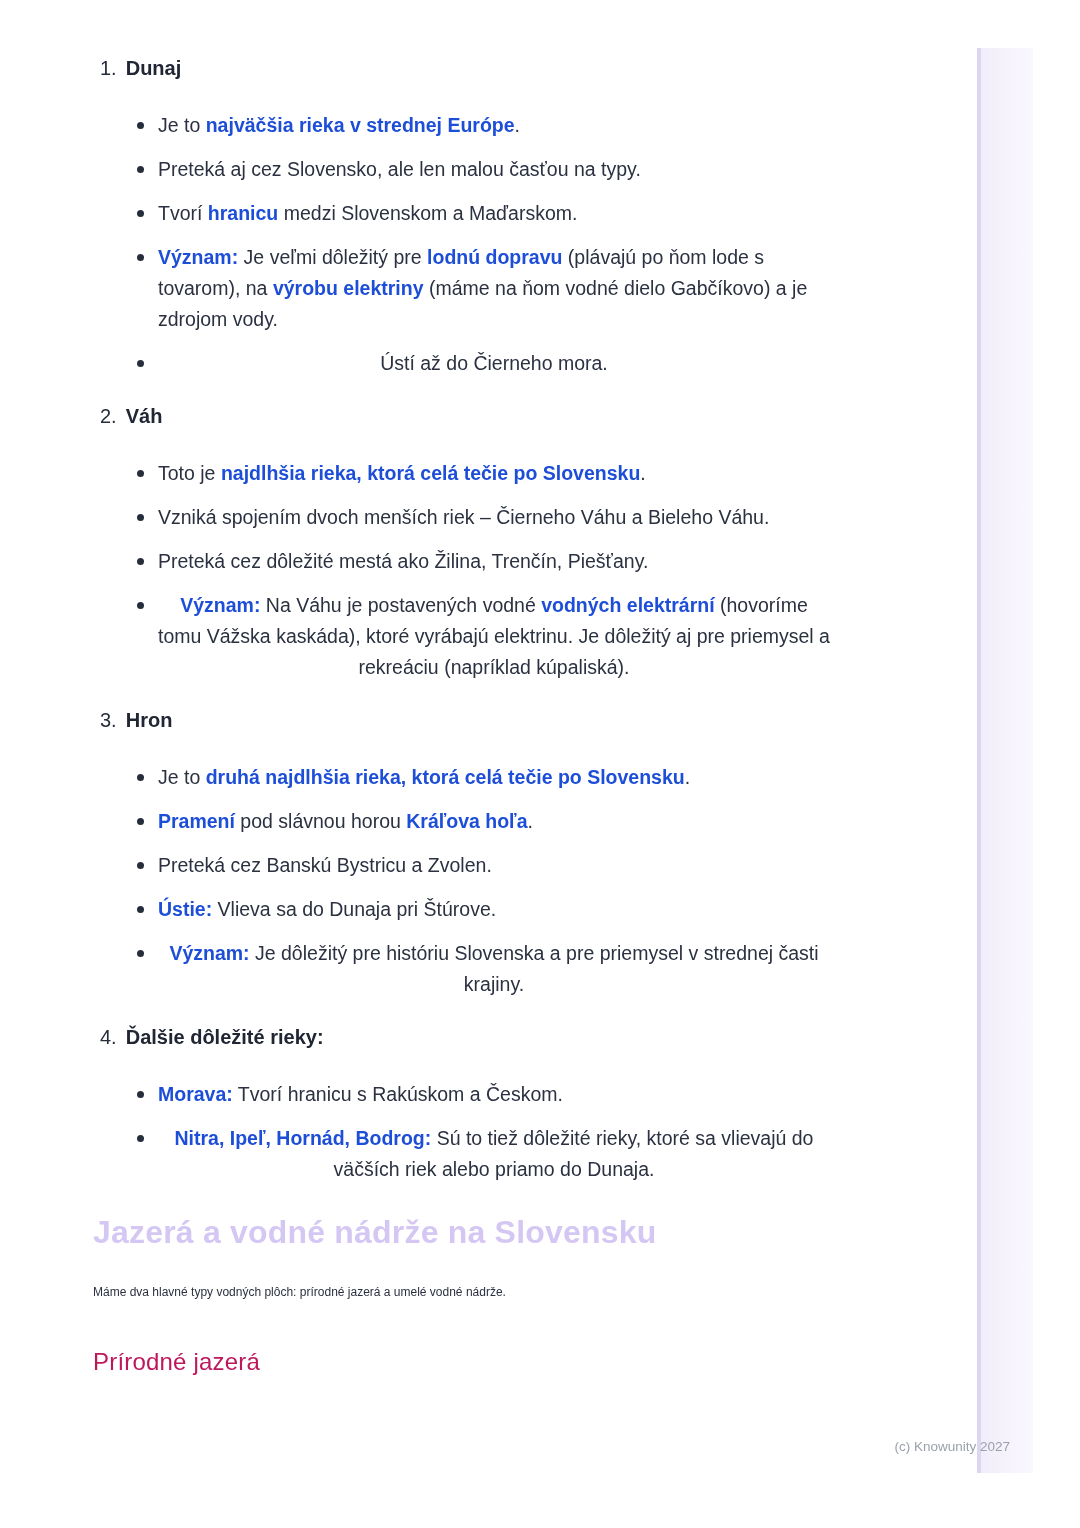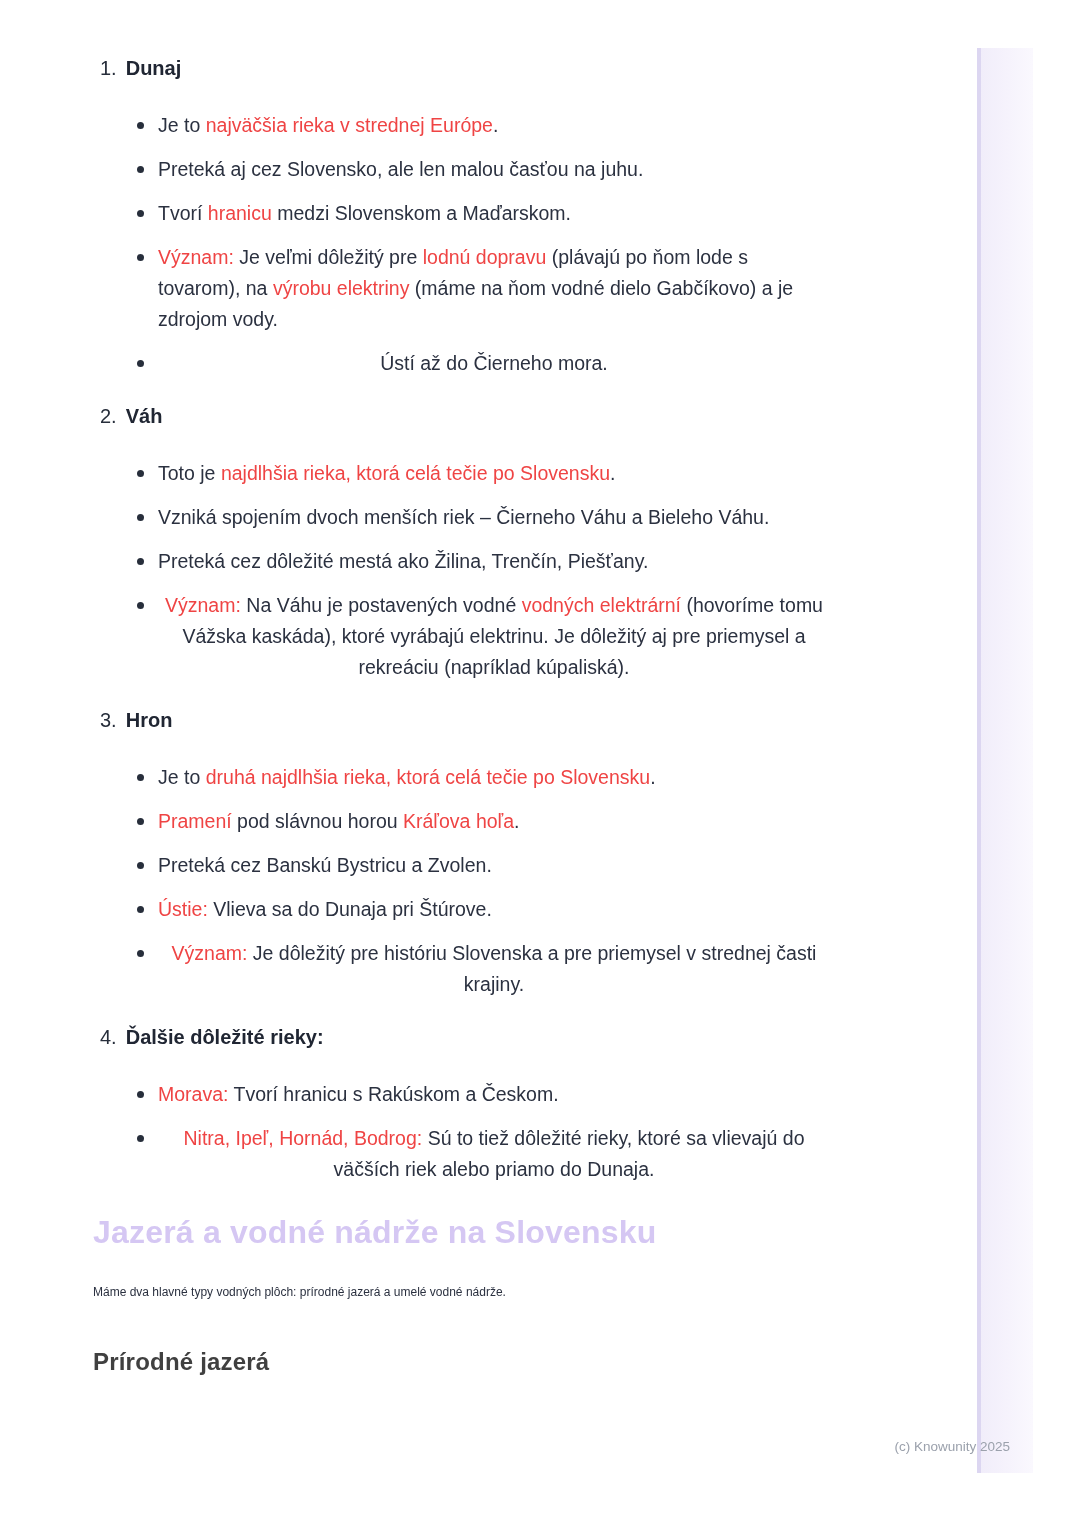--- a/index.html
+++ b/index.html
@@ -55,21 +55,21 @@
     color: #2b3140;
   }
   ul.bullets li:last-child { margin-bottom: 0; text-align: center; }
   ul.bullets li .dot {
     position: absolute;
     left: 44px; top: 12px;
     width: 7px; height: 7px;
     border-radius: 50%;
     background: #272e3b;
   }
-  .b { font-weight: 400; color: #ef4444; }
+  .b { font-weight: 700; color: #1d4ed8; }
 
   .lakes-heading {
     margin: 30px 0 0 0;
     font-size: 32px;
     line-height: 34px;
     font-weight: 700;
     color: #d5c7f3;
     letter-spacing: 0.2px;
   }
   .lakes-paragraph {
@@ -77,22 +77,22 @@
     font-size: 12px;
     line-height: 34px;
     text-align: justify;
     color: #2b3140;
     width: 737px;
   }
   .lakes-subheading {
     margin: 38px 0 0 0;
     font-size: 24px;
     line-height: 30px;
-    font-weight: 700;
-    color: #404040;
+    font-weight: 400;
+    color: #be185d;
     letter-spacing: 0.2px;
   }
 
   .footer-note {
     position: absolute;
     top: 1439px;
     right: 70px;
     font-size: 13.5px;
     color: #9ba1ac;
   }
@@ -104,21 +104,21 @@
 
   <div class="side-bar"></div>
 
   <div class="content">
 
     <div>
         <section class="river-section">
           <div class="sec-head"><span class="sec-num">1.</span><span class="sec-title">Dunaj</span></div>
           <ul class="bullets">
             <li><span class="dot"></span><span>Je to </span><span class="b">najväčšia rieka v strednej Európe</span><span>.</span></li>
-            <li><span class="dot"></span><span>Preteká aj cez Slovensko, ale len malou časťou na juhu.</span></li>
+            <li><span class="dot"></span><span>Preteká aj cez Slovensko, ale len malou časťou na typy.</span></li>
             <li><span class="dot"></span><span>Tvorí </span><span class="b">hranicu</span><span> medzi Slovenskom a Maďarskom.</span></li>
             <li><span class="dot"></span><span class="b">Význam:</span><span> Je veľmi dôležitý pre </span><span class="b">lodnú dopravu</span><span> (plávajú po ňom lode s tovarom), na </span><span class="b">výrobu elektriny</span><span> (máme na ňom vodné dielo Gabčíkovo) a je zdrojom vody.</span></li>
             <li><span class="dot"></span><span>Ústí až do Čierneho mora.</span></li>
           </ul>
         </section>
         <section class="river-section">
           <div class="sec-head"><span class="sec-num">2.</span><span class="sec-title">Váh</span></div>
           <ul class="bullets">
             <li><span class="dot"></span><span>Toto je </span><span class="b">najdlhšia rieka, ktorá celá tečie po Slovensku</span><span>.</span></li>
             <li><span class="dot"></span><span>Vzniká spojením dvoch menších riek – Čierneho Váhu a Bieleho Váhu.</span></li>
@@ -146,15 +146,15 @@
       </div>
 
     <h1 class="lakes-heading">Jazerá a vodné nádrže na Slovensku</h1>
 
     <p class="lakes-paragraph">Máme dva hlavné typy vodných plôch: prírodné jazerá a umelé vodné nádrže.</p>
 
     <h2 class="lakes-subheading">Prírodné jazerá</h2>
 
   </div>
 
-  <div class="footer-note">(c) Knowunity 2025</div>
+  <div class="footer-note">(c) Knowunity 2027</div>
 
 </div>
 
 </body></html>

